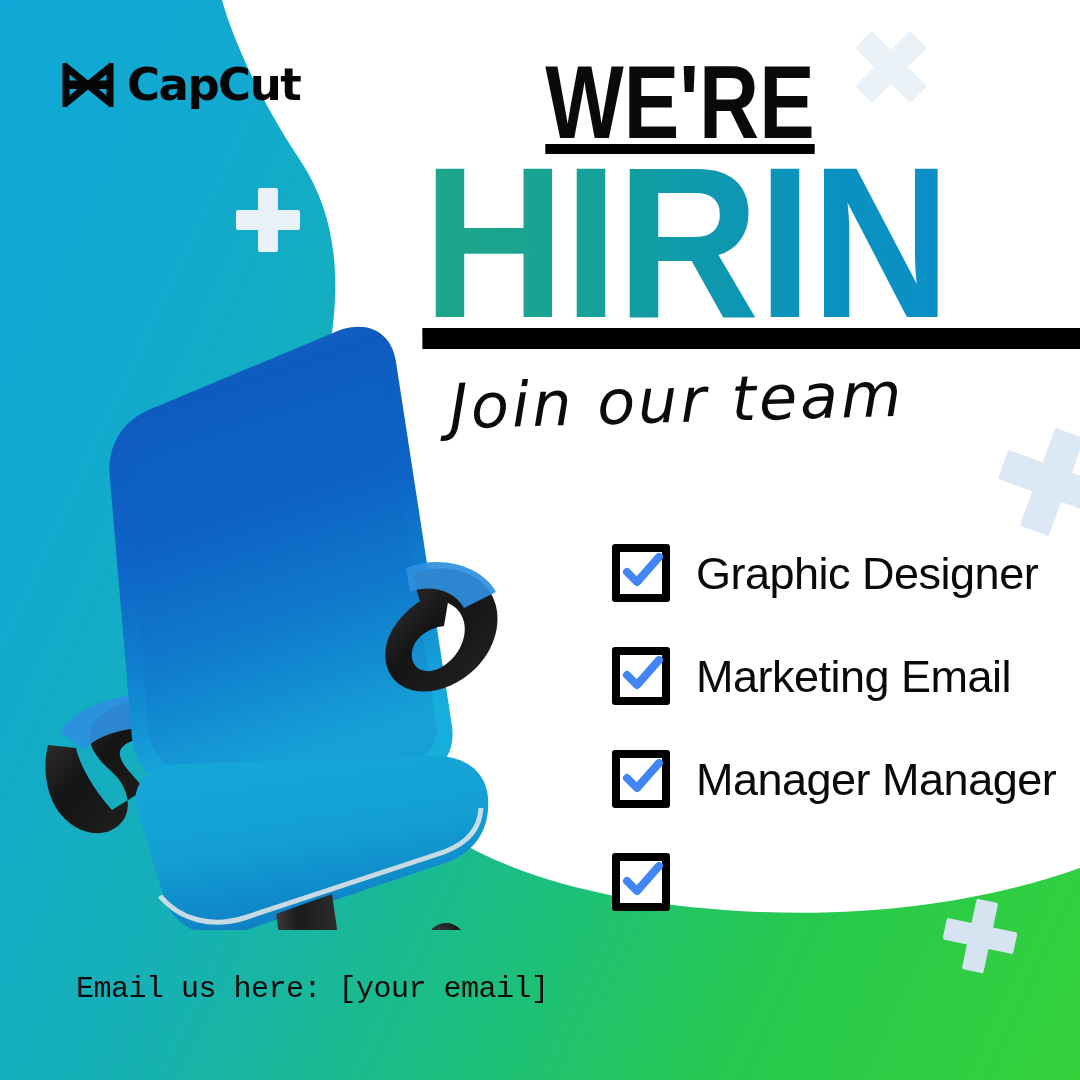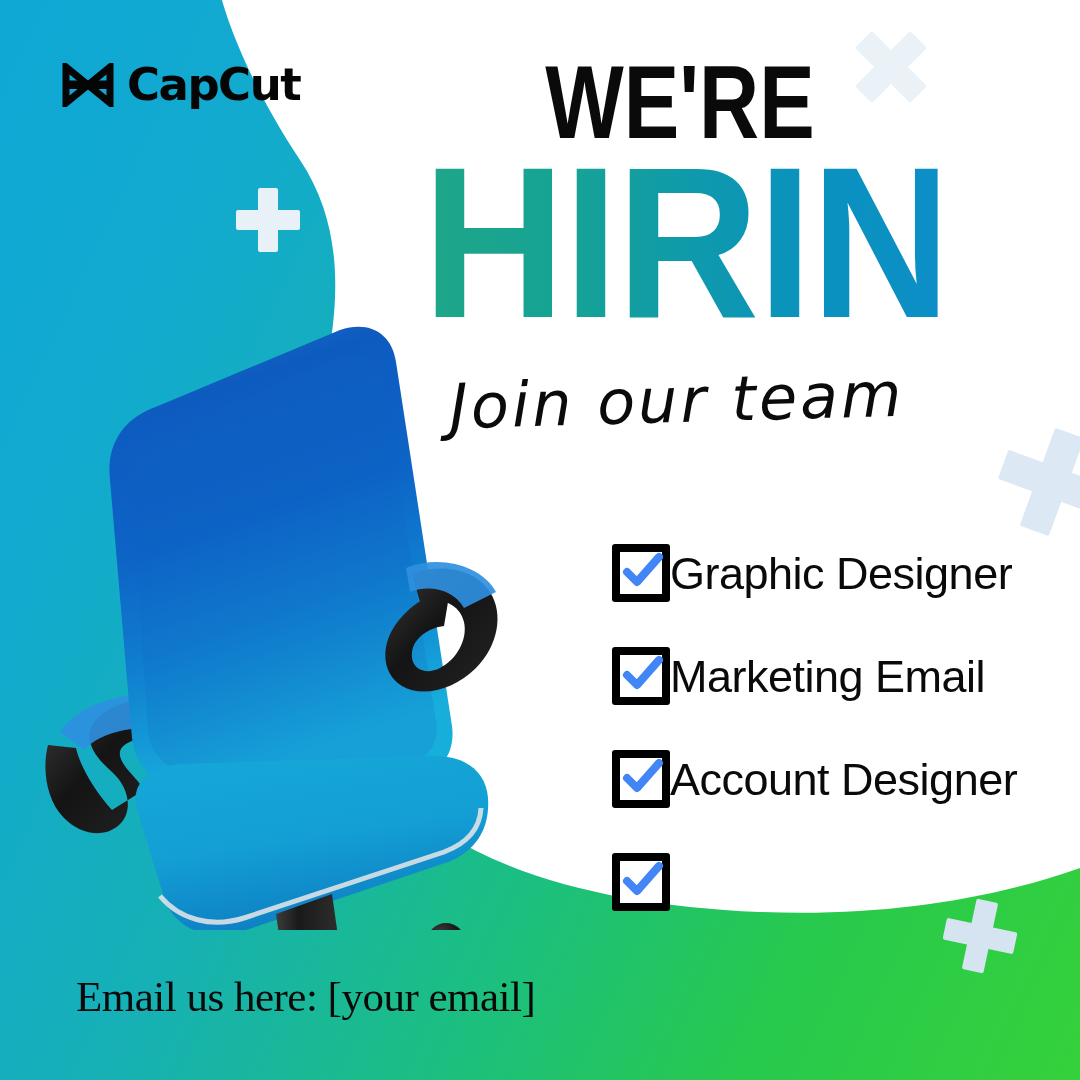--- a/index.html
+++ b/index.html
@@ -38,21 +38,21 @@
 
   
   #logo{position:absolute;left:62px;top:62px;display:flex;align-items:center;gap:13px;}
   #logo .mark{width:52px;height:44px;flex:0 0 auto;}
   #logo .wordmark{
     font-family:"DejaVu Sans",sans-serif;font-weight:bold;font-size:45px;
     color:#050505;letter-spacing:-1.5px;line-height:1;
   }
 
   
-  #headline{position:absolute;left:400px;top:55px;width:560px;text-align:center;}
+  #headline{position:absolute;left:400px;top:55px;width:560px;text-align:center;text-decoration:underline;}
   #were{
     font-family:"Liberation Sans Narrow","Liberation Sans",sans-serif;
     font-weight:bold;font-size:104px;line-height:0.92;color:#0A0A0A;
     letter-spacing:0px;transform:scaleX(0.80);transform-origin:center top;
     margin:0;white-space:nowrap;
   }
   #hiring{
     font-family:"Liberation Sans Narrow","Liberation Sans",sans-serif;
     font-weight:bold;font-size:215px;line-height:0.86;margin:0;white-space:nowrap;
     letter-spacing:-2px;transform:scaleX(0.92);transform-origin:center top;
@@ -62,38 +62,38 @@
   }
   #subtitle{
     position:absolute;left:412px;top:370px;width:530px;text-align:center;
     font-family:"DejaVu Sans",sans-serif;font-style:italic;font-weight:normal;
     font-size:62px;color:#0B0B0B;line-height:1;letter-spacing:3px;
     transform:rotate(-1.6deg);
   }
 
   
   #checklist{position:absolute;left:612px;top:544px;display:flex;flex-direction:column;gap:45px;}
-  .check-row{display:flex;align-items:center;}
+  .check-row{display:flex;align-items:center;gap:26px;}
   .checkbox{
     position:relative;width:58px;height:58px;flex:0 0 auto;
     background:#000;border-radius:3px;
   }
   .checkbox .inner{
     position:absolute;left:8px;top:8px;width:42px;height:42px;background:#fff;
   }
   .checkbox svg{position:absolute;left:3px;top:2px;width:52px;height:52px;}
   .check-label{
     font-family:"Liberation Sans",sans-serif;font-size:45px;color:#0A0A0A;
     line-height:1;white-space:nowrap;letter-spacing:-0.5px;
   }
 
   
   #footer{
     position:absolute;left:76px;top:972px;
-    font-family:Liberation Serif, serif;font-size:43px;color:#0A0A0A;
+    font-family:Liberation Mono, monospace;font-size:30px;color:#0A0A0A;
     letter-spacing:-0.5px;white-space:nowrap;
   }
 
   
   #chair{position:absolute;left:40px;top:290px;width:470px;height:640px;}
   #chair svg{display:block;width:470px;height:640px;}
 </style>
 </head>
 <body>
 
@@ -166,21 +166,21 @@
       <span class="check-label">Marketing Email</span>
     </div>
 
     <div class="check-row">
       <span class="checkbox">
         <span class="inner"></span>
         <svg viewBox="0 0 52 52" xmlns="http://www.w3.org/2000/svg">
           <path d="M12,26 L22,36 L44,11" fill="none" stroke="#4285F4" stroke-width="8" stroke-linecap="round" stroke-linejoin="round"></path>
         </svg>
       </span>
-      <span class="check-label">Account Designer</span>
+      <span class="check-label">Manager Manager</span>
     </div>
 
     <div class="check-row">
       <span class="checkbox">
         <span class="inner"></span>
         <svg viewBox="0 0 52 52" xmlns="http://www.w3.org/2000/svg">
           <path d="M12,26 L22,36 L44,11" fill="none" stroke="#4285F4" stroke-width="8" stroke-linecap="round" stroke-linejoin="round"></path>
         </svg>
       </span>
     </div>

